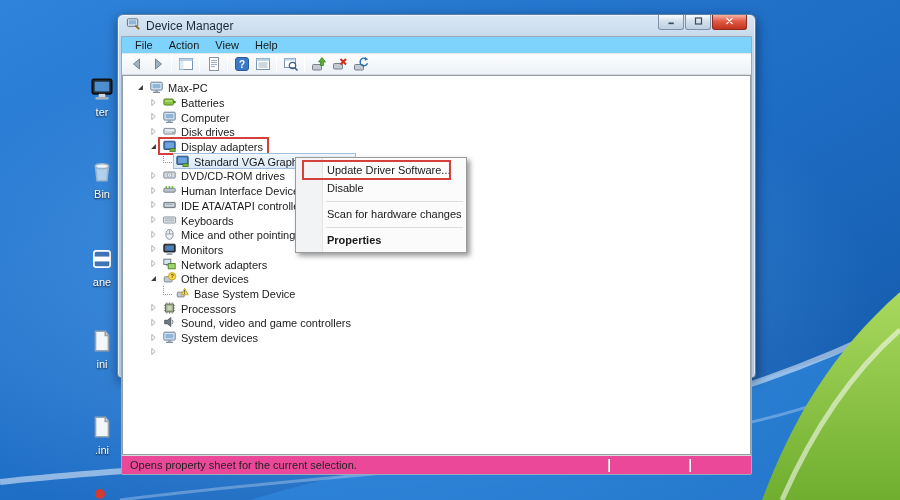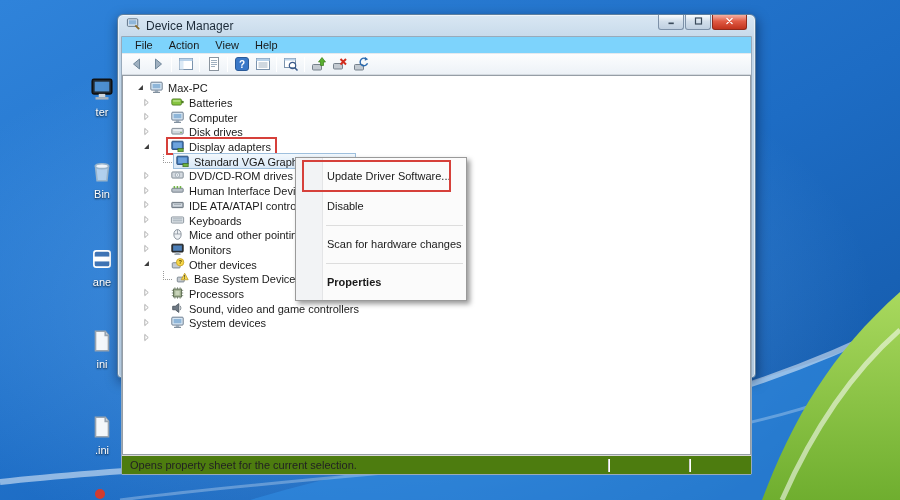--- a/index.html
+++ b/index.html
@@ -34,46 +34,46 @@
              background:#f5f7fa; border:1px solid #98aabb; border-radius:0 0 2px 2px; }
   #menubar { height:17px; background:#7dd3fc; display:flex; align-items:center; padding-left:5px;
              border-bottom:1px solid #e4e9ee; }
   .mitem { font-size:11px; color:#1a1a1a; padding:1px 8px; }
   #toolbar { height:21px; background:linear-gradient(#fcfdfe,#edf2f7); display:flex; align-items:center;
              padding-left:4px; border-bottom:1px solid #d4dae0; }
   .tbtn { width:21px; height:19px; display:flex; align-items:center; justify-content:center; }
   .tbtn svg { width:16px; height:16px; }
   .tsep { width:1px; height:15px; background:#cfd4d9; border-right:1px solid #fff; margin:0 3px; }
   #content { flex:1; background:#fff; border:1px solid #969ea6; margin:0; overflow:hidden; position:relative; }
-  #statusbar { height:19px; background:#4d7c0f; border-top:1px solid #d9d9d9; position:relative;
+  #statusbar { height:19px; background:#ec4899; border-top:1px solid #d9d9d9; position:relative;
                display:flex; align-items:center; }
   #status-text { font-size:11px; color:#222; padding-left:8px; }
   .sdiv { position:absolute; top:3px; bottom:2px; width:0; border-left:1px solid #cfcfcf; border-right:1px solid #ffffff; }
 
   
   #tree { padding-top:4px; }
   .trow { height:14.7px; display:flex; align-items:center; font-size:11px; color:#1a1a1a; white-space:nowrap; }
   .trow.d0 { padding-left:12px; }
-  .trow.d1 { padding-left:18px;gap:15px; }
+  .trow.d1 { padding-left:25px; }
   .trow.d2 { padding-left:40px; }
   .toggle { width:11px; height:11px; margin-right:2px; flex:none; }
   .toggle svg { width:11px; height:11px; display:block; }
   .conn { width:9px; height:9px; margin:-5px 2px 0 0; border-left:1px dotted #9a9a9a; border-bottom:1px dotted #9a9a9a; flex:none; }
   .rowin { display:inline-flex; align-items:flex-end; padding:0 3px 0 1px; position:relative; }
   .tico { width:15px; height:14px; margin-right:4px; flex:none; }
   .tico svg { width:15px; height:14px; display:block; }
   .trow.selected .rowin { background:linear-gradient(#f2f8fd,#d9e8f7); outline:1px solid #9ebfdd; }
   .trow.annotated .rowin::after { content:""; position:absolute; left:-3px; right:-3px; top:-2px; bottom:-2px;
        border:2px solid #d6403a; pointer-events:none; }
 
   
   #ctxmenu { position:absolute; left:295px; top:157px; width:172px; z-index:50;
        background:linear-gradient(90deg,#f2f3f5 0,#f2f3f5 26px,#e4e5e7 26px,#e4e5e7 27px,#fbfbfb 27px);
        border:1px solid #9a9a9a; box-shadow:3px 3px 5px rgba(0,0,0,.4); padding:3px 0; }
-  .mi { height:30px; display:flex; align-items:center; padding-left:31px; font-size:11px; color:#1a1a1a; position:relative; }
+  .mi { height:18px; display:flex; align-items:center; padding-left:31px; font-size:11px; color:#1a1a1a; position:relative; }
   .mi.bold { font-weight:bold; }
   .mi.annotated::after { content:""; position:absolute; left:6px; right:15px; top:-1px; bottom:-1px;
        border:2px solid #d6403a; pointer-events:none; }
   .msep { height:8px; position:relative; }
   .msep::after { content:""; position:absolute; left:30px; right:3px; top:4px; border-top:1px solid #dddddd; }
 </style>
 </head>
 <body>
 
 <svg id="wallpaper" viewBox="0 0 900 500" xmlns="http://www.w3.org/2000/svg">
@@ -445,20 +445,37 @@
                   <rect x="6" y="11.5" width="4" height="1.8" fill="#9aa5af"></rect>
                   <rect x="4.5" y="13.3" width="7" height="1.2" fill="#737e88"></rect>
                 </svg>
               </span>
               <span class="tlabel">Monitors</span>
             </span>
         </div>
         <div class="trow d1">
           <span class="toggle">
               <svg viewBox="0 0 16 16" xmlns="http://www.w3.org/2000/svg">
+                <path d="M5.5 3.5 L10.5 8 L5.5 12.5 Z" fill="#ffffff" stroke="#8f8f8f"></path>
+              </svg>
+            </span>
+          <span class="rowin">
+              <span class="tico">
+                <svg viewBox="0 0 16 16" xmlns="http://www.w3.org/2000/svg">
+                  <rect x="1.5" y="2.5" width="8" height="6" fill="#d9e6f2" stroke="#5a6d80"></rect>
+                  <rect x="6.5" y="7.5" width="8" height="6" fill="#9fd468" stroke="#4e7d20"></rect>
+                  <line x1="5" y1="8.5" x2="5" y2="10.5" stroke="#5a6d80"></line>
+                </svg>
+              </span>
+              <span class="tlabel">Network adapters</span>
+            </span>
+        </div>
+        <div class="trow d1">
+          <span class="toggle">
+              <svg viewBox="0 0 16 16" xmlns="http://www.w3.org/2000/svg">
                 <path d="M11.5 4.5 L11.5 11.5 L4.5 11.5 Z" fill="#3c3c3c"></path>
               </svg>
             </span>
           <span class="rowin">
               <span class="tico">
                 <svg viewBox="0 0 16 16" xmlns="http://www.w3.org/2000/svg">
                   <rect x="2" y="6.5" width="9" height="6" rx="1" fill="#c3cad1" stroke="#76818c"></rect>
                   <circle cx="11" cy="6" r="4.2" fill="#f7d84a" stroke="#c9a227"></circle>
                   <text x="11" y="8.4" font-size="6.5" font-weight="bold" text-anchor="middle" fill="#5a4a00" font-family="Liberation Sans, sans-serif">?</text>
                 </svg>

